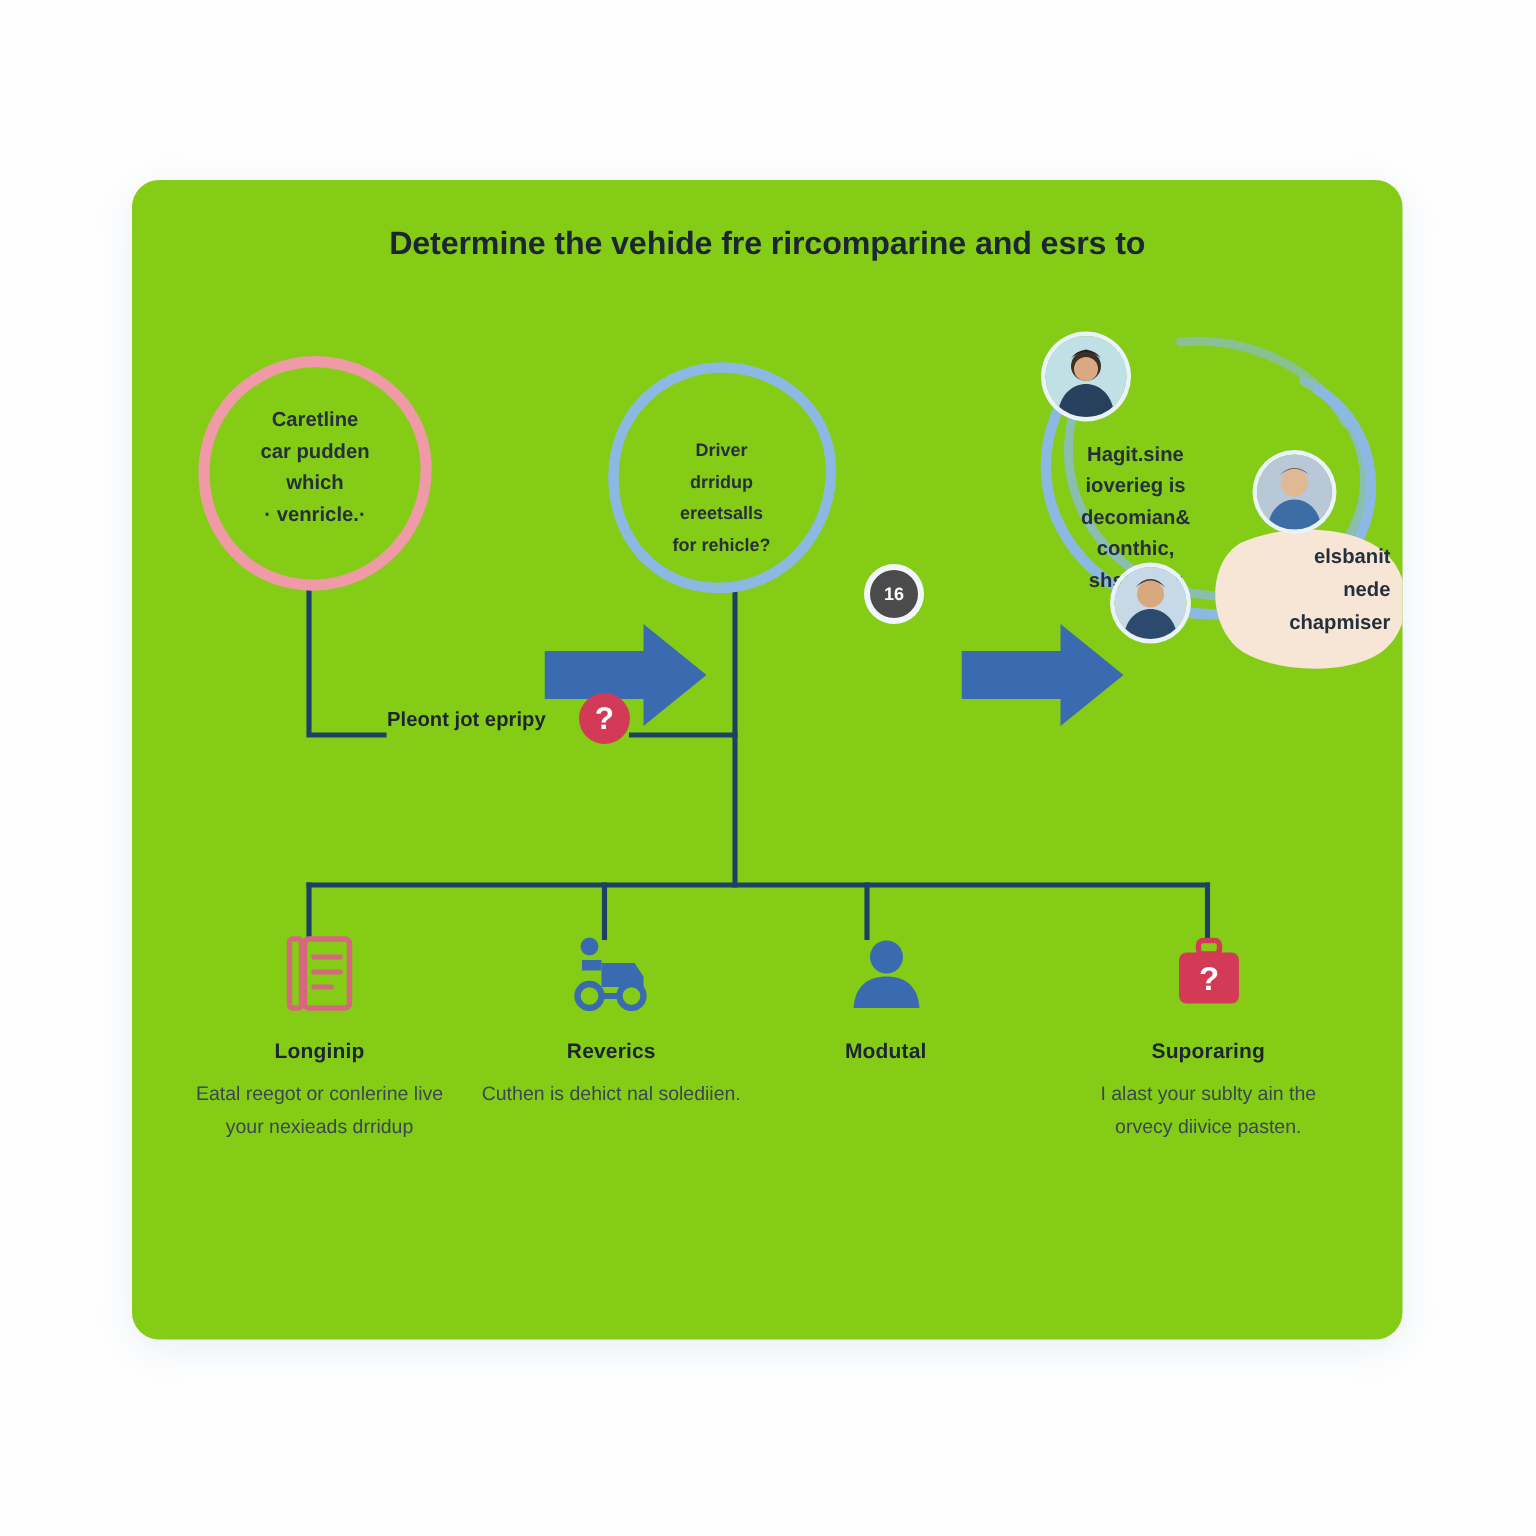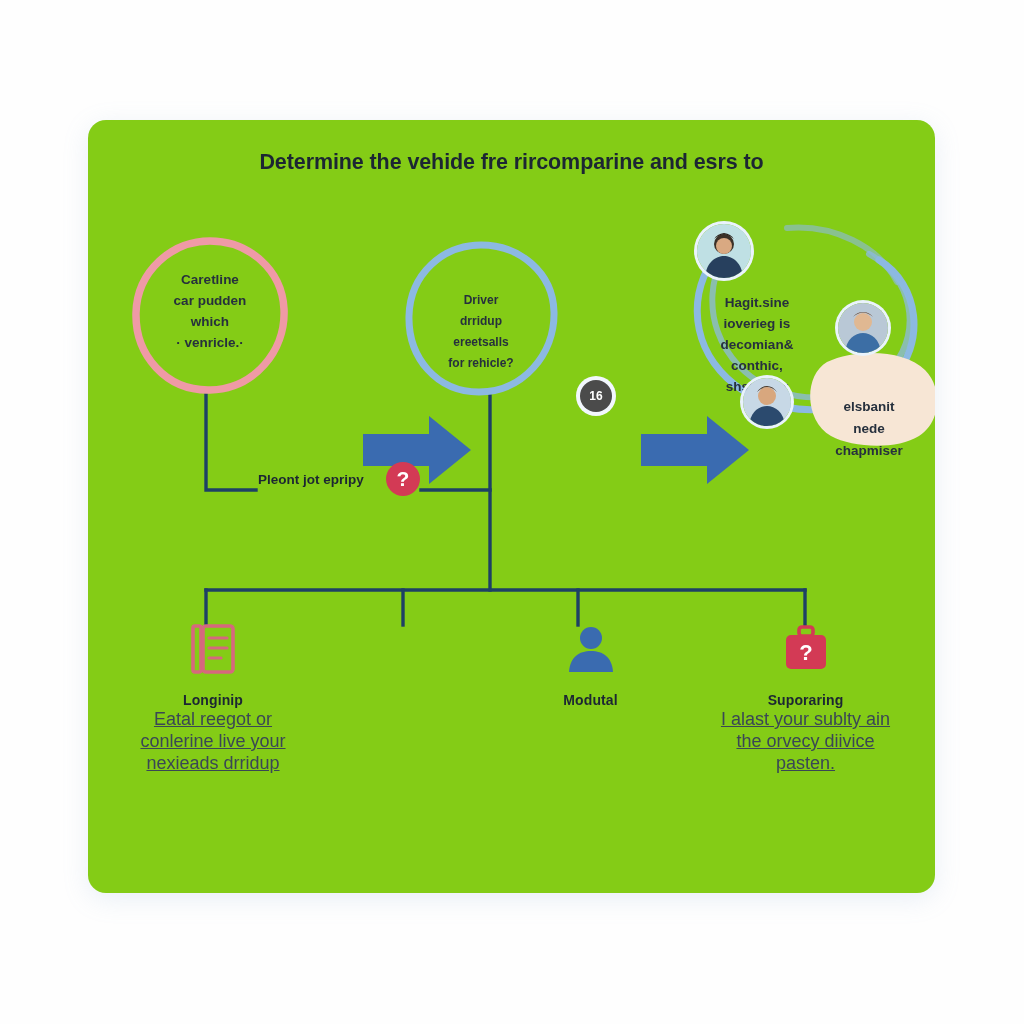--- a/index.html
+++ b/index.html
@@ -120,25 +120,24 @@
     left: 118px;
     top: 128px;
     width: 140px;
     height: 100px;
   }
   .blob-text {
     position: absolute;
     left: 128px;
     top: 140px;
     width: 116px;
-    text-align: center;
+    text-align: right;
     font-size: 13.5px;
     line-height: 22px;
     color: #26303d;
-    margin-top: 36px;
   }
 
   
   .avatar {
     position: absolute;
     border-radius: 50%;
     overflow: hidden;
     box-shadow: 0 0 0 3px #eaf3fc;
   }
   .avatar .av-bg { position: absolute; inset: 0; }
@@ -205,27 +204,27 @@
     height: 58px;
     display: flex;
     align-items: center;
     justify-content: center;
     margin-bottom: 14px;
   }
   .feature .fhead {
     font-size: 14px;
     font-weight: bold;
     color: #1c2633;
+    margin-bottom: 10px;
     letter-spacing: 0.1px;
   }
   .feature .fbody {
-    font-size: 18px;
+    font-size: 13px;
     line-height: 22px;
     color: #3a4755;
-    text-decoration: underline;
   }
 
   #feature-1 { left: 40px;  width: 170px; }
   #feature-2 { left: 232px; width: 175px; }
   #feature-3 { left: 405px; width: 195px; }
   #feature-4 { left: 630px; width: 175px; }
 </style>
 </head>
 <body>
 
@@ -360,20 +359,34 @@
           <rect x="14" y="3" width="30" height="46" rx="3" fill="none" stroke="#d6687e" stroke-width="3.6"></rect>
           <line x1="20" y1="15" x2="38" y2="15" stroke="#d6687e" stroke-width="3.2" stroke-linecap="round"></line>
           <line x1="20" y1="25" x2="38" y2="25" stroke="#d6687e" stroke-width="3.2" stroke-linecap="round"></line>
           <line x1="20" y1="35" x2="32" y2="35" stroke="#d6687e" stroke-width="3.2" stroke-linecap="round"></line>
         </svg>
       </div>
       <div class="fhead">Longinip</div>
       <div class="fbody">Eatal reegot or conlerine live your nexieads drridup</div>
     </div>
 
+    <div class="feature" id="feature-2">
+      <div class="ficon">
+        <svg width="58" height="50" viewBox="0 0 58 50" xmlns="http://www.w3.org/2000/svg">
+          <circle cx="14" cy="7" r="6" fill="#3a6bb0"></circle>
+          <path d="M9,16 L22,16 L22,23 L9,23 Z" fill="#3a6bb0"></path>
+          <path d="M22,18 L44,18 L50,27 L50,34 L22,34 Z" fill="#3a6bb0"></path>
+          <circle cx="14" cy="40" r="8" fill="none" stroke="#3a6bb0" stroke-width="4.2"></circle>
+          <circle cx="42" cy="40" r="8" fill="none" stroke="#3a6bb0" stroke-width="4.2"></circle>
+          <line x1="22" y1="40" x2="34" y2="40" stroke="#3a6bb0" stroke-width="4"></line>
+        </svg>
+      </div>
+      <div class="fhead">Reverics</div>
+      <div class="fbody">Cuthen is dehict nal solediien.</div>
+    </div>
 
     <div class="feature" id="feature-3">
       <div class="ficon">
         <svg width="50" height="50" viewBox="0 0 50 50" xmlns="http://www.w3.org/2000/svg">
           <circle cx="25" cy="14" r="11" fill="#3a6bb0"></circle>
           <path d="M3,48 C4,33 13,27 25,27 C37,27 46,33 47,48 Z" fill="#3a6bb0"></path>
         </svg>
       </div>
       <div class="fhead">Modutal</div>
     </div>

